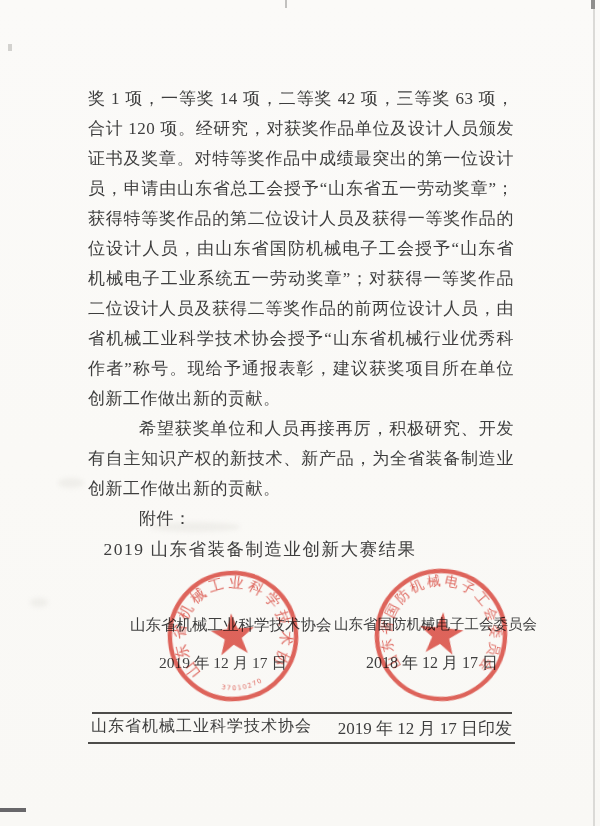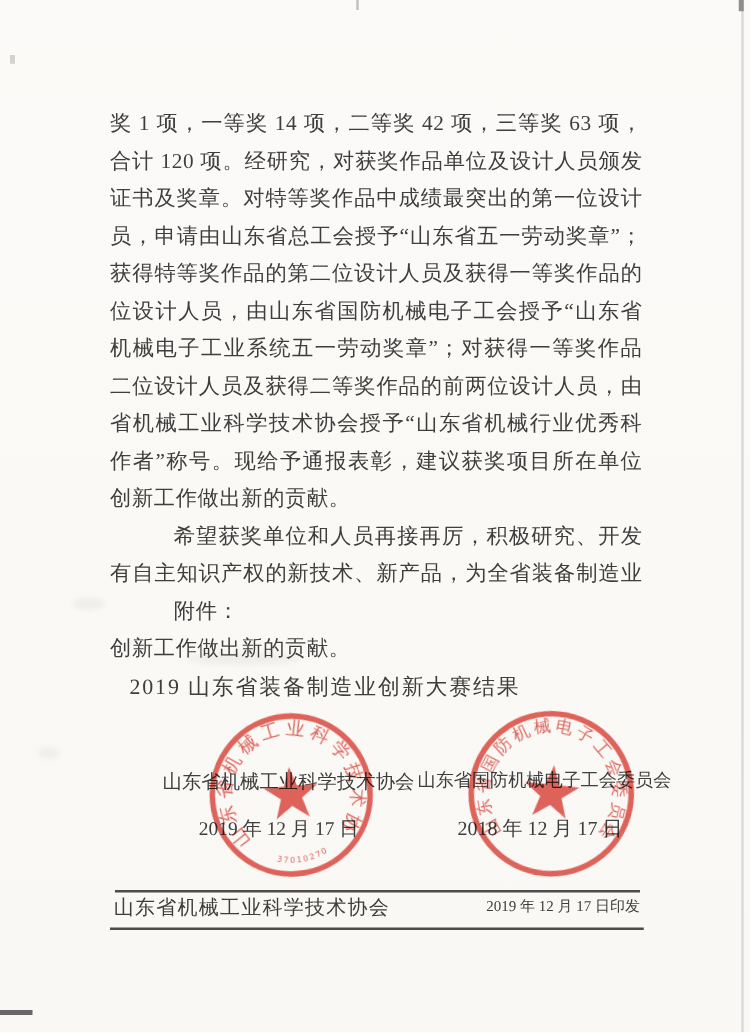--- a/index.html
+++ b/index.html
@@ -72,21 +72,21 @@
   .footer-issuer {
     position: absolute;
     left: 91px; top: 716px;
     font-size: 16px;
     letter-spacing: 1px;
     white-space: nowrap;
   }
   .footer-date {
     position: absolute;
     right: 88px; top: 717px;
-    font-size: 12px;
+    font-size: 17px;
     white-space: nowrap;
     text-align: right;
   }
 
   
   .artifact { position: absolute; }
   .edge-right { right: 5px; top: 0; width: 2px; height: 826px; background: #dbdad7; }
   .edge-right-tick { right: 5px; top: 0; width: 4px; height: 9px; background: #8f8e8c; }
   .top-sliver { left: 285px; top: 0; width: 2px; height: 8px; background: #c2c1bf; }
   .bottom-dash { left: 0; top: 808px; width: 26px; height: 4px; background: #68676a; }
@@ -117,22 +117,22 @@
     <div class="line">员，申请由山东省总工会授予“山东省五一劳动奖章”；对</div>
     <div class="line">获得特等奖作品的第二位设计人员及获得一等奖作品的首</div>
     <div class="line">位设计人员，由山东省国防机械电子工会授予“山东省国防</div>
     <div class="line">机械电子工业系统五一劳动奖章”；对获得一等奖作品的第</div>
     <div class="line">二位设计人员及获得二等奖作品的前两位设计人员，由山东</div>
     <div class="line">省机械工业科学技术协会授予“山东省机械行业优秀科技工</div>
     <div class="line">作者”称号。现给予通报表彰，建议获奖项目所在单位对获</div>
     <div class="line last">创新工作做出新的贡献。</div>
     <div class="line indent">希望获奖单位和人员再接再厉，积极研究、开发更多具</div>
     <div class="line">有自主知识产权的新技术、新产品，为全省装备制造业自主</div>
+    <div class="line last">创新工作做出新的贡献。</div>
     <div class="line last indent">附件：</div>
-    <div class="line last">创新工作做出新的贡献。</div>
   </div>
 
   <div class="attach-title">2019 山东省装备制造业创新大赛结果</div>
 
   <div class="sig sig-org-left">山东省机械工业科学技术协会</div>
   <div class="sig sig-date-left">2019 年 12 月 17 日</div>
   <div class="sig sig-org-right">山东省国防机械电子工会委员会</div>
   <div class="sig sig-date-right">2018 年 12 月 17 日</div>
 
   <svg class="seal seal-left" width="138" height="138" viewBox="0 0 140 140">

